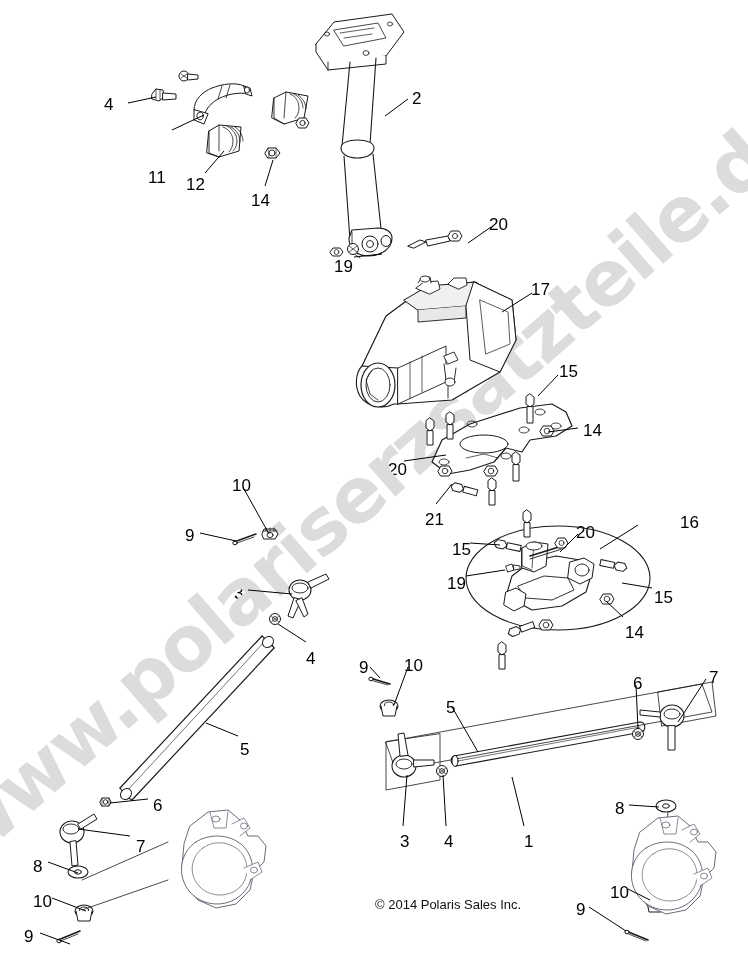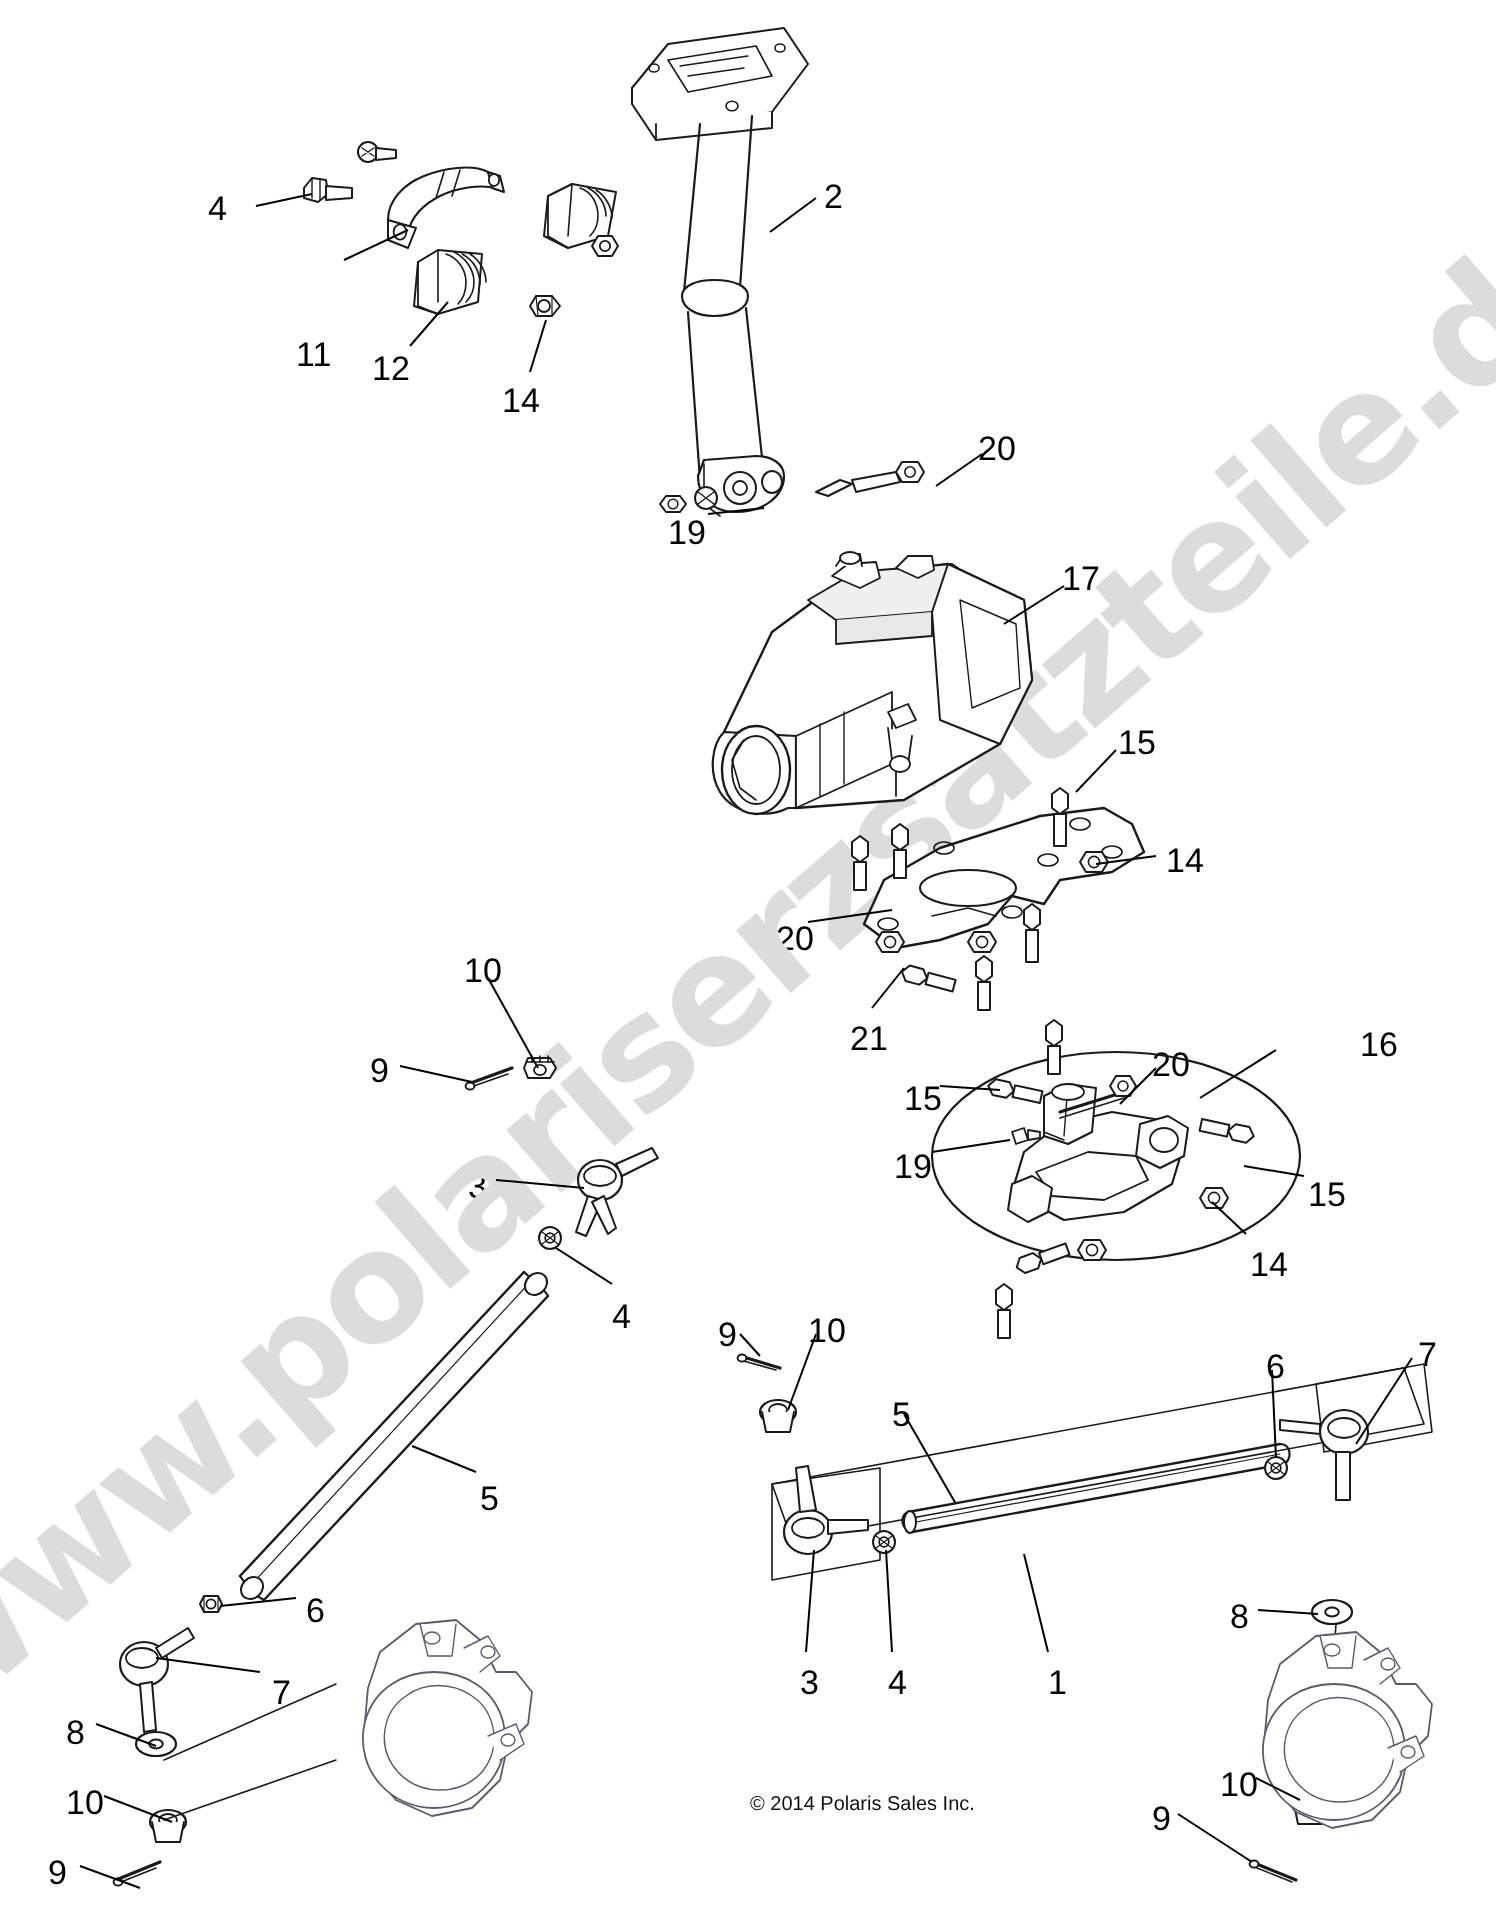--- a/index.html
+++ b/index.html
@@ -37,21 +37,21 @@
     font-size:17px;
     color:#000;
     line-height:1;
     white-space:nowrap;
   }
 
   #copyright{
     position:absolute;
     left:375px;top:897px;
     font-family:"Liberation Sans", sans-serif;
-    font-size:10px;
+    font-size:13px;
     color:#111;
     z-index:25;
     white-space:nowrap;
   }
 </style>
 </head>
 <body>
 
 <div id="stage">
 

